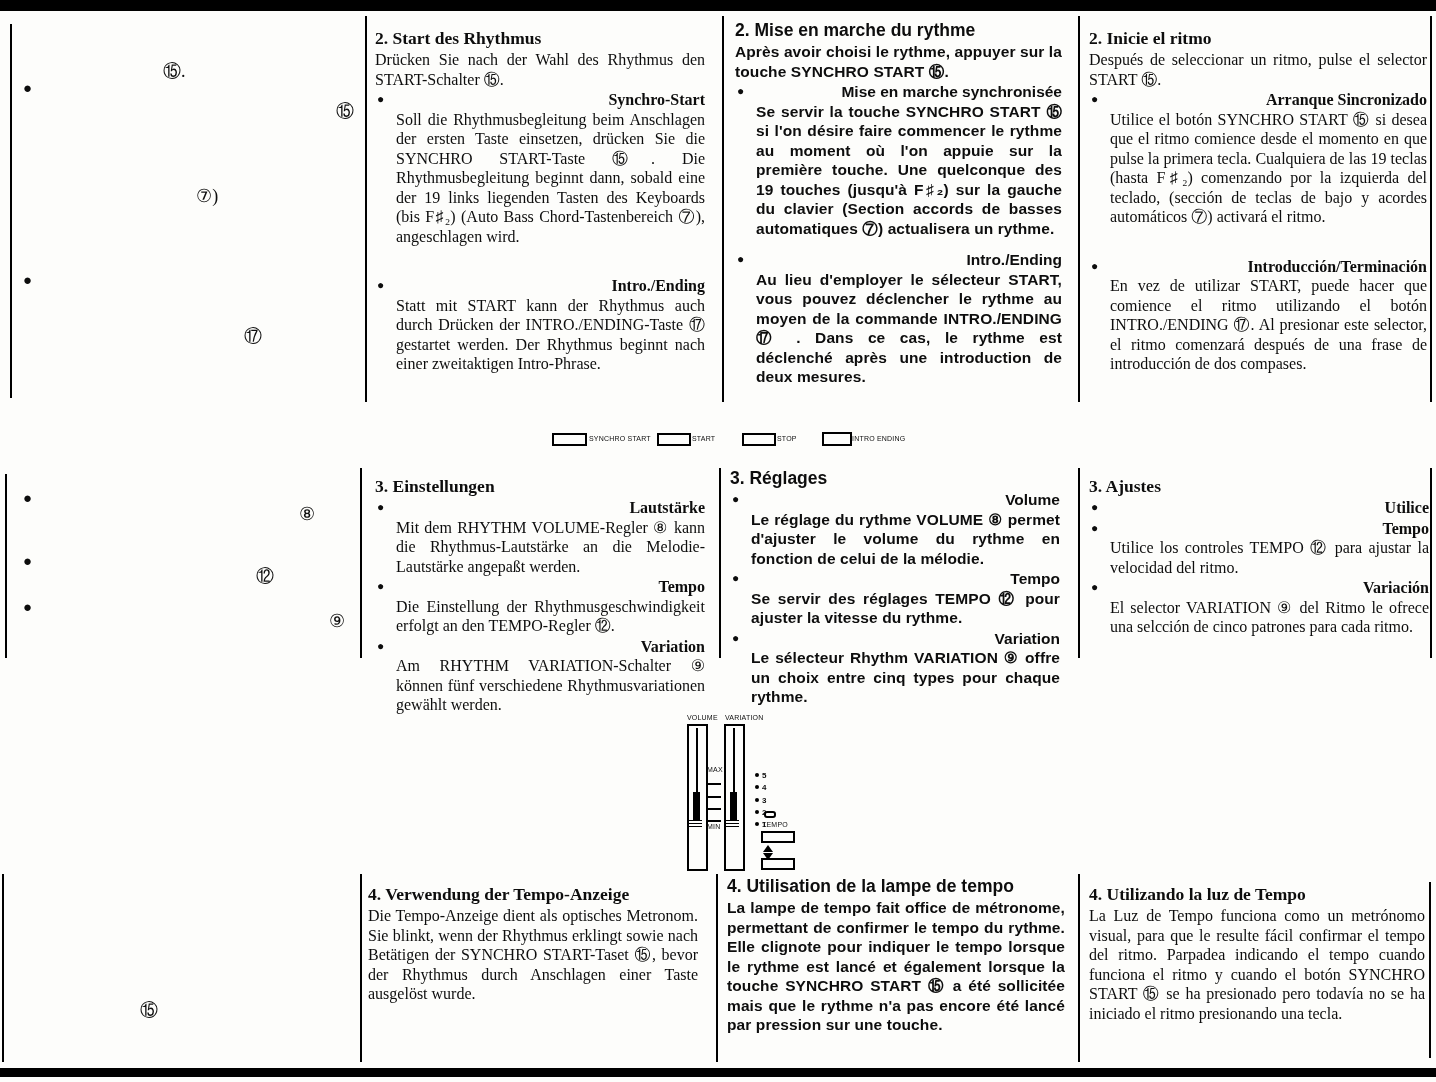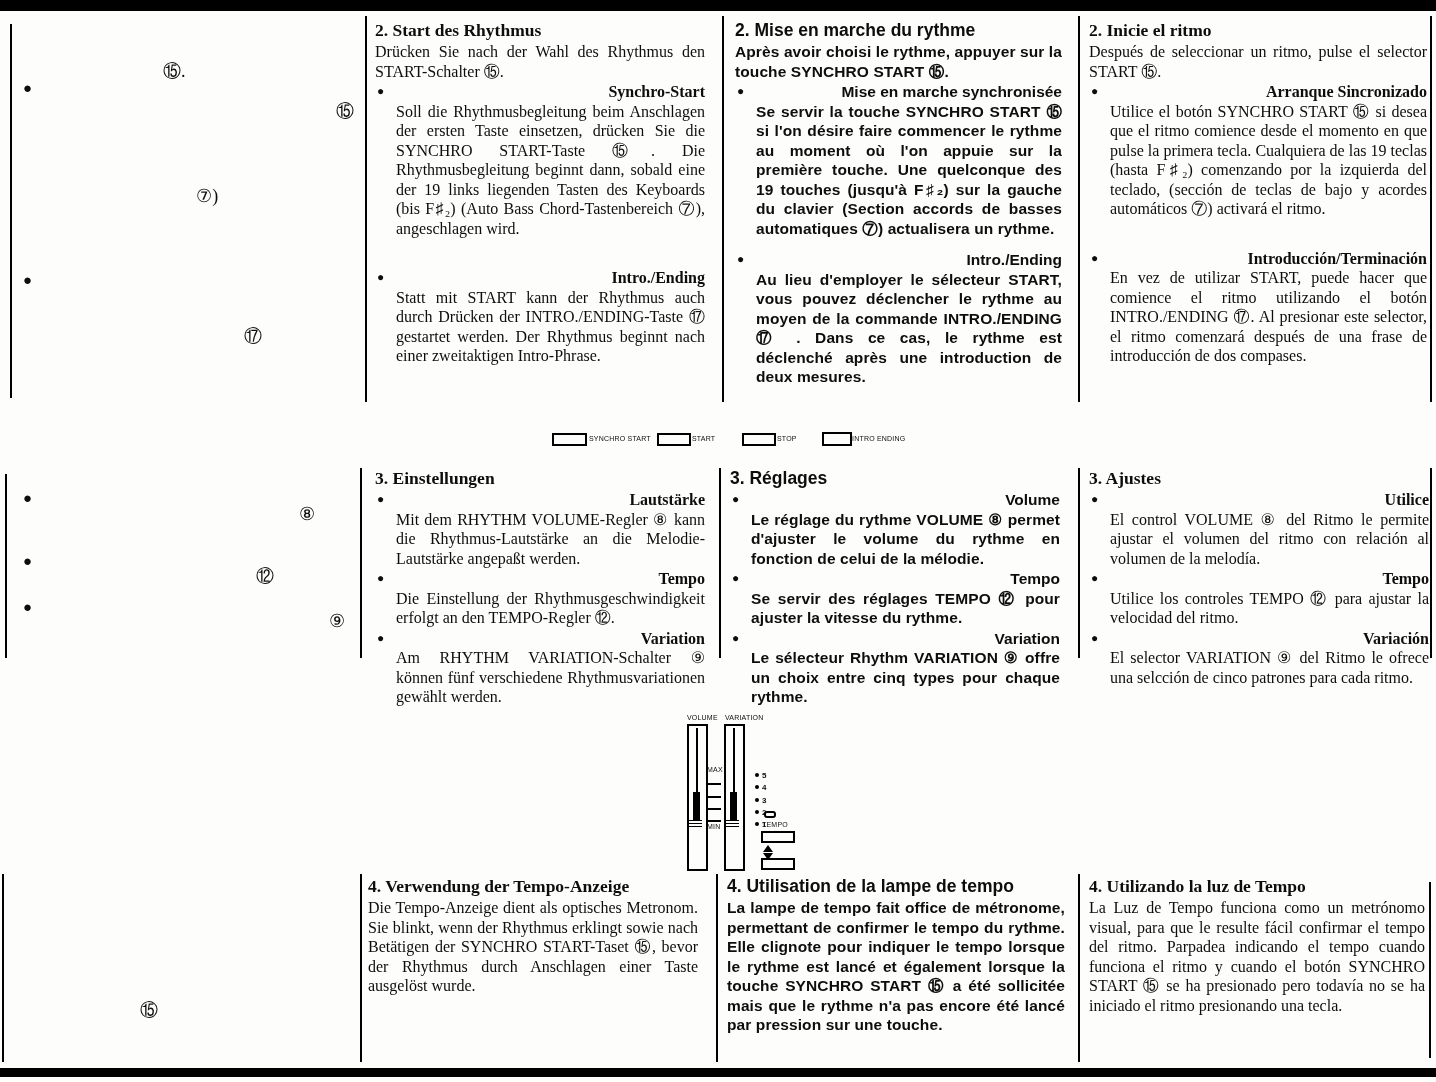--- a/index.html
+++ b/index.html
@@ -2,21 +2,21 @@
 <html><head>
 <meta charset="utf-8">
 <style>
   html,body{margin:0;padding:0;background:#e8e8e4;}
   .page{position:relative;width:1436px;height:1082px;background:#fdfdfb;color:#0d0d0d;overflow:hidden;}
   .bar{position:absolute;left:0;width:1436px;background:#000;}
   .bar.top{top:0;height:11px;}
   .bar.bottom{top:1068px;height:9px;}
   .vline{position:absolute;width:2px;background:#000;}
   .col{position:absolute;}
-  .serif{font-family:"Liberation Serif",serif;}
+  .serif{font-family:"Liberation Serif",serif;margin-top:8px;}
   .sans{font-family:"Liberation Sans",sans-serif;}
   .title{font-weight:bold;font-size:17.5px;line-height:20px;margin:0 0 2px 0;}
   .body{font-size:16px;line-height:19.5px;margin:0;text-align:justify;}
   .fr .body{font-weight:bold;font-size:15.5px;letter-spacing:.1px;}
   .fr .title{font-size:17.5px;}
   .item{position:relative;padding-left:21px;margin-top:1px;}
   .item .marker{position:absolute;left:2px;top:2px;font-size:12px;}
   .item .head{font-weight:bold;font-size:16px;line-height:19.5px;text-align:right;}
   .fr .item .head{font-size:15.5px;}
   .mt-lg{margin-top:30px;}
@@ -173,21 +173,20 @@
       <div class="head">Variation</div>
       <p class="body">Le sélecteur Rhythm VARIATION ⑨ offre un choix entre cinq types pour chaque rythme.</p>
     </div>
   </div>
 
   <div class="col serif" style="left:1089px;top:468px;width:340px;">
     <h3 class="title">3. Ajustes</h3>
     <div class="item">
       <span class="marker">●</span>
       <div class="head">Utilice</div>
-      <p class="body">El control VOLUME ⑧ del Ritmo le permite ajustar el volumen del ritmo con relación al volumen de la melodía.</p>
     </div>
     <div class="item">
       <span class="marker">●</span>
       <div class="head">Tempo</div>
       <p class="body">Utilice los controles TEMPO ⑫ para ajustar la velocidad del ritmo.</p>
     </div>
     <div class="item">
       <span class="marker">●</span>
       <div class="head">Variación</div>
       <p class="body">El selector VARIATION ⑨ del Ritmo le ofrece una selcción de cinco patrones para cada ritmo.</p>

